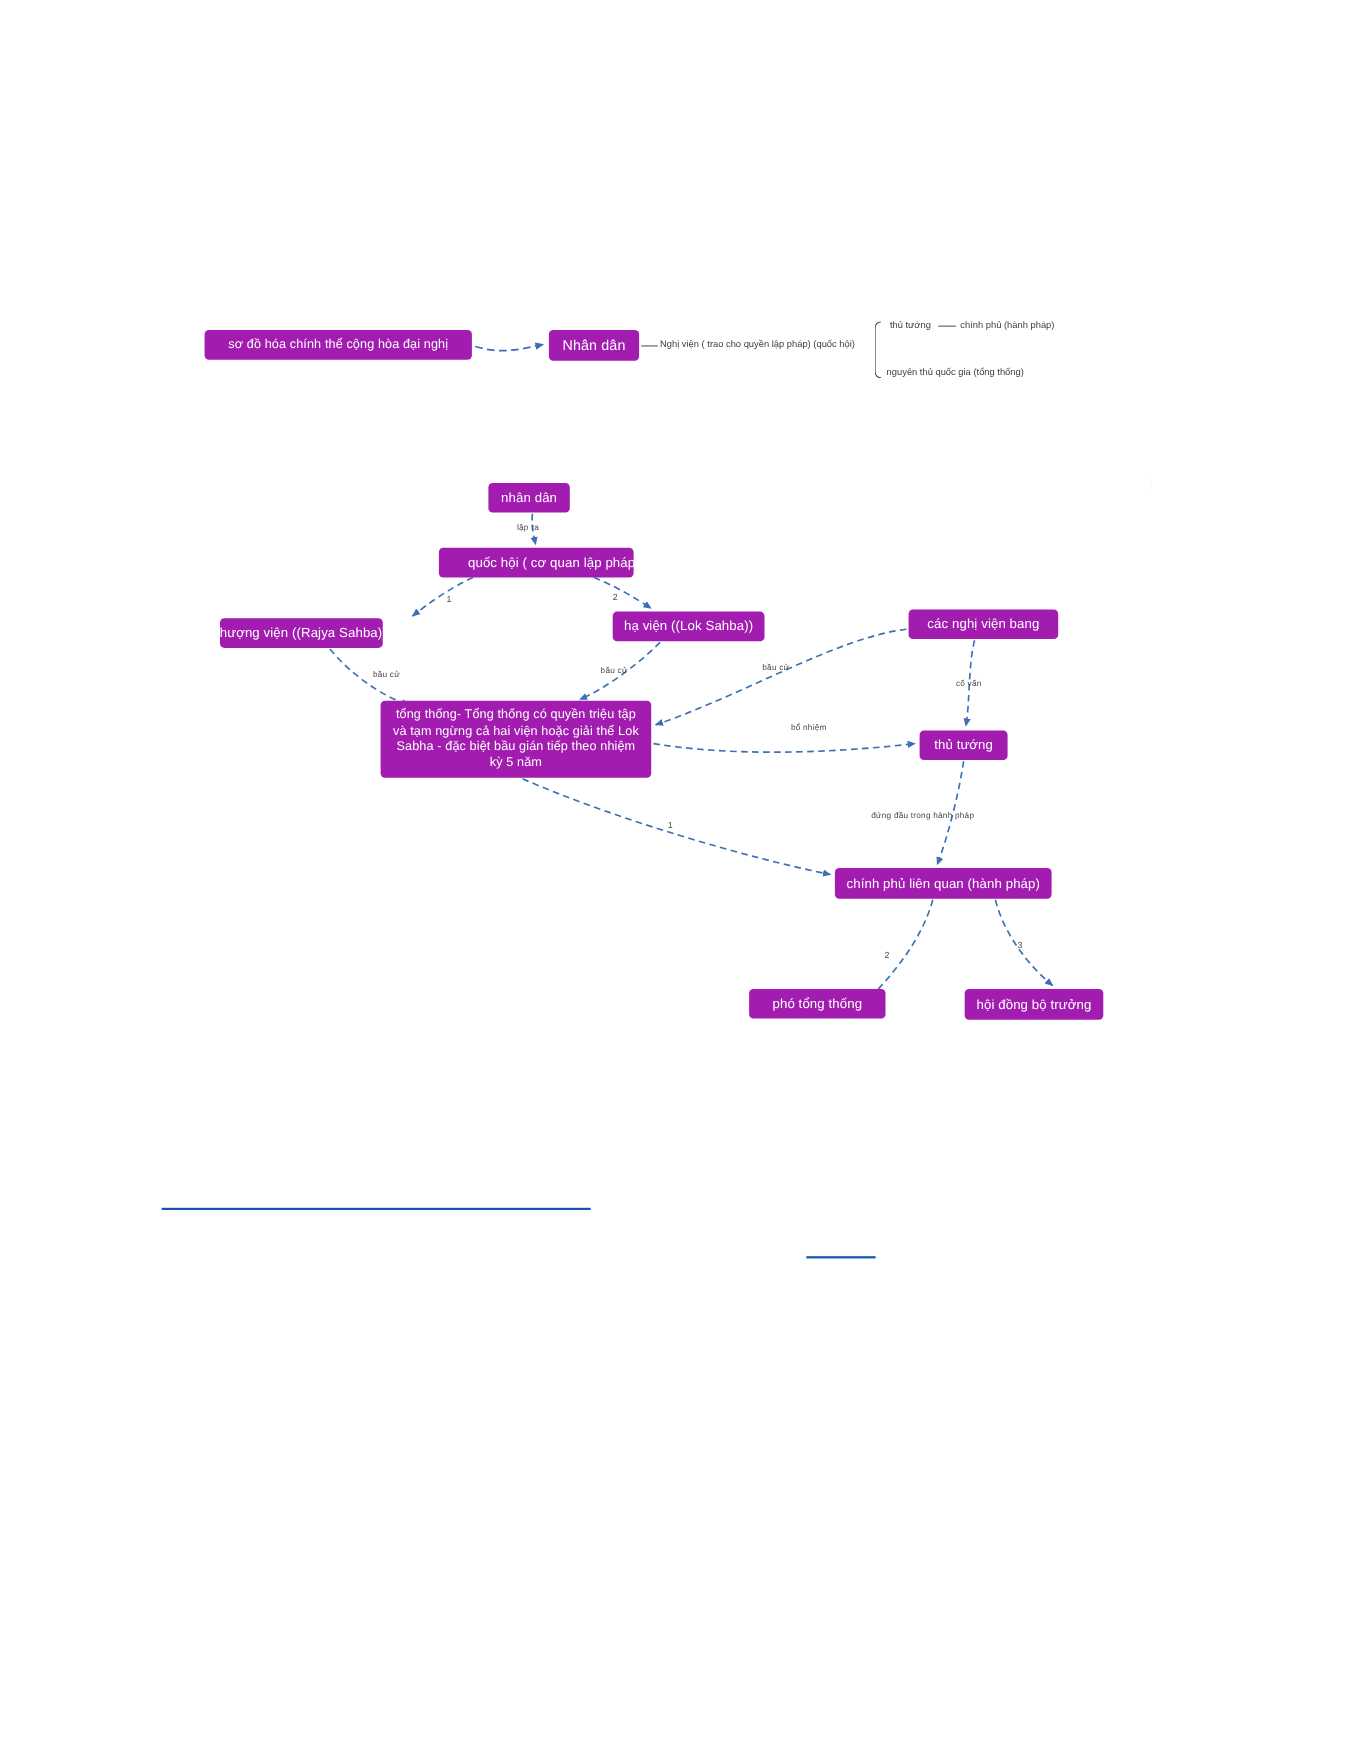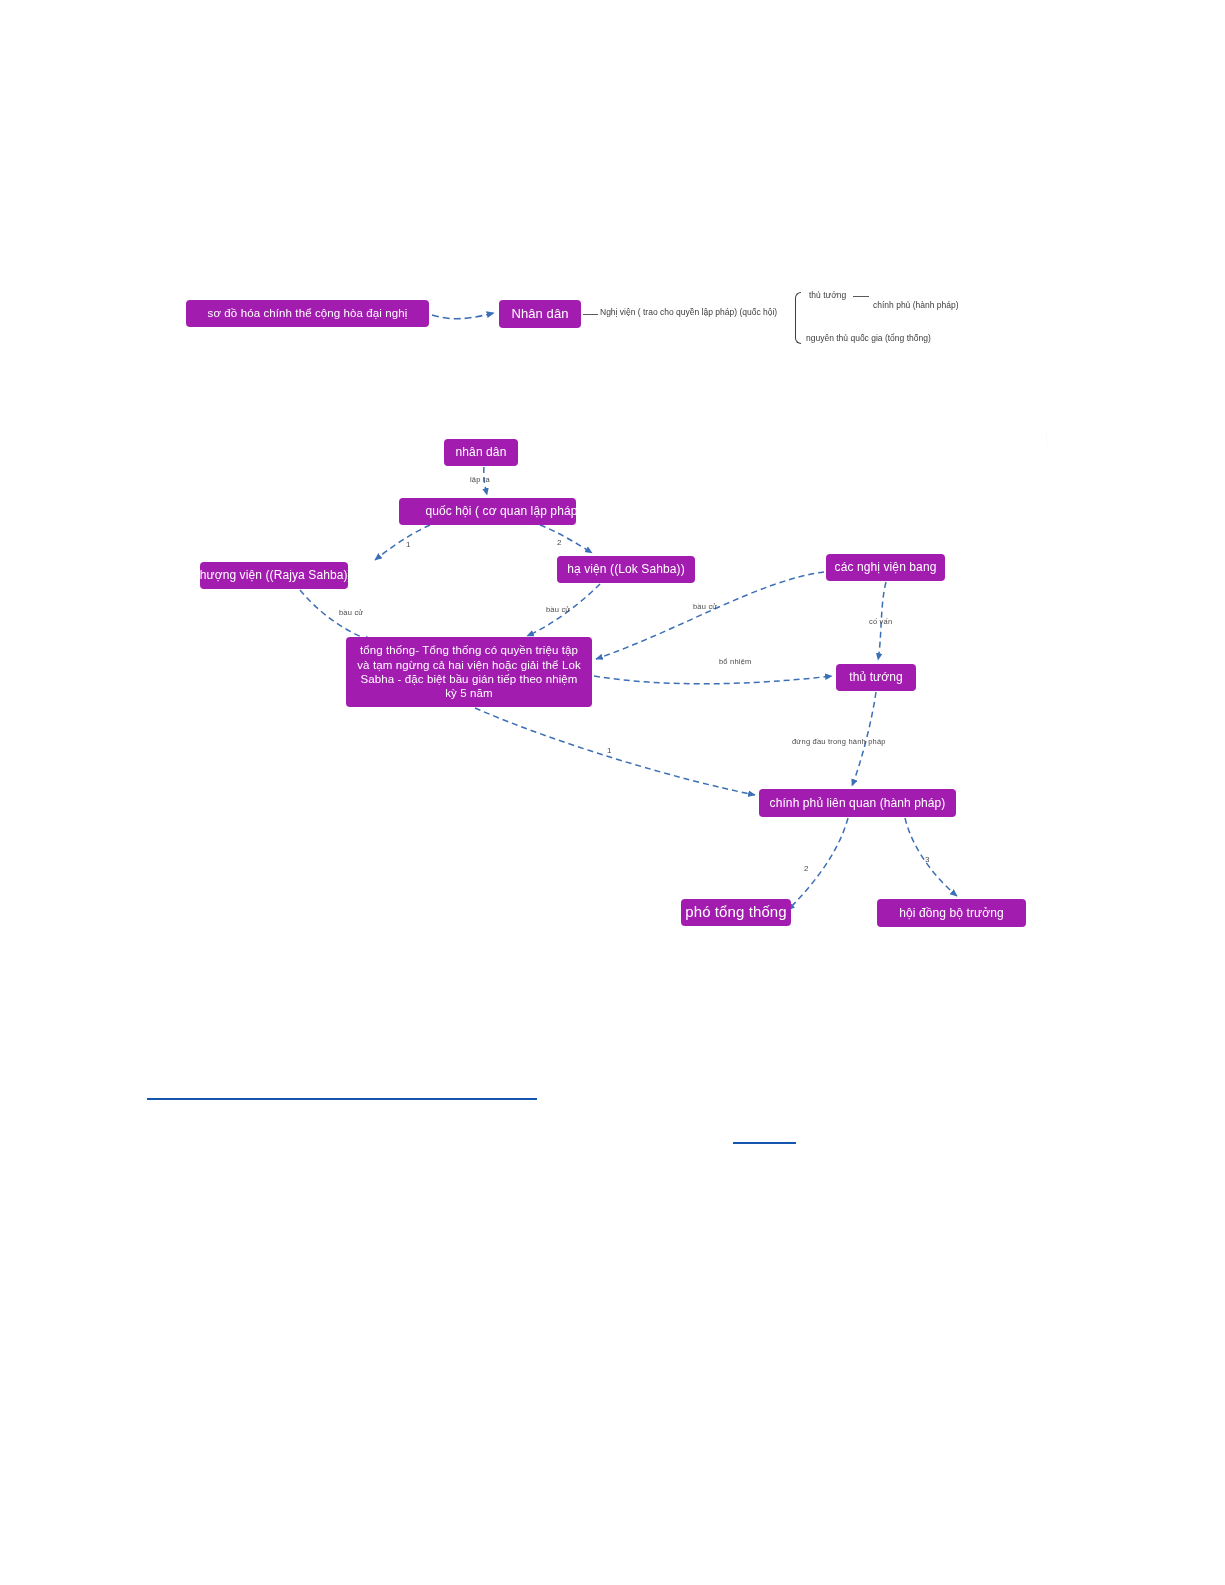--- a/index.html
+++ b/index.html
@@ -54,21 +54,21 @@
     font-size: 13px;
   }
   .plain-label {
     position: absolute;
     color: #3c3c3c;
     font-size: 8.5px;
     white-space: nowrap;
   }
   .top-parliament { left: 600px; top: 307px; }
   .top-pm        { left: 809px; top: 290px; }
-  .top-gov       { left: 873px; top: 290px; margin-top: 10px; }
+  .top-gov       { left: 873px; top: 290px; }
   .top-head      { left: 806px; top: 333px; }
 
   .hline {
     position: absolute;
     background: #5a5a5a;
     height: 1px;
   }
   .brace {
     position: absolute;
     border-left: 1px solid #3d3d3d;
@@ -76,26 +76,26 @@
     border-bottom-left-radius: 9px;
     border-top: 1px solid #3d3d3d;
     border-bottom: 1px solid #3d3d3d;
     width: 5px;
   }
 
   .node-nhan-dan      { left: 444px; top: 439px; width: 74px;  height: 27px; font-size: 12px; }
   .node-quoc-hoi      { left: 399px; top: 498px; width: 177px; height: 27px; font-size: 12px; padding-left: 40px; }
   .node-thuong-vien   { left: 200px; top: 562px; width: 148px; height: 27px; font-size: 12px; }
   .node-ha-vien       { left: 557px; top: 556px; width: 138px; height: 27px; font-size: 12px; }
-  .node-nghi-vien-bang{ left: 826px; top: 554px; width: 119px; height: 27px; font-size: 12px; }
+  .node-nghi-vien-bang{ left: 826px; top: 554px; width: 136px; height: 27px; font-size: 12px; }
   .node-tong-thong    { left: 346px; top: 637px; width: 246px; height: 70px; font-size: 11.5px; justify-content: flex-end; }
   .node-thu-tuong     { left: 836px; top: 664px; width: 80px;  height: 27px; font-size: 12px; }
   .node-chinh-phu     { left: 759px; top: 789px; width: 197px; height: 28px; font-size: 12px; }
-  .node-pho-tong-thong{ left: 681px; top: 899px; width: 110px; height: 27px; font-size: 15px; }
-  .node-hoi-dong      { left: 877px; top: 899px; width: 149px; height: 28px; font-size: 12px; }
+  .node-pho-tong-thong{ left: 681px; top: 899px; width: 124px; height: 27px; font-size: 12px; }
+  .node-hoi-dong      { left: 877px; top: 899px; width: 126px; height: 28px; font-size: 12px; }
 
   .edge-label {
     position: absolute;
     color: #4a4a4a;
     font-size: 7.5px;
     white-space: nowrap;
     letter-spacing: 0.2px;
   }
   .edge-num {
     position: absolute;

